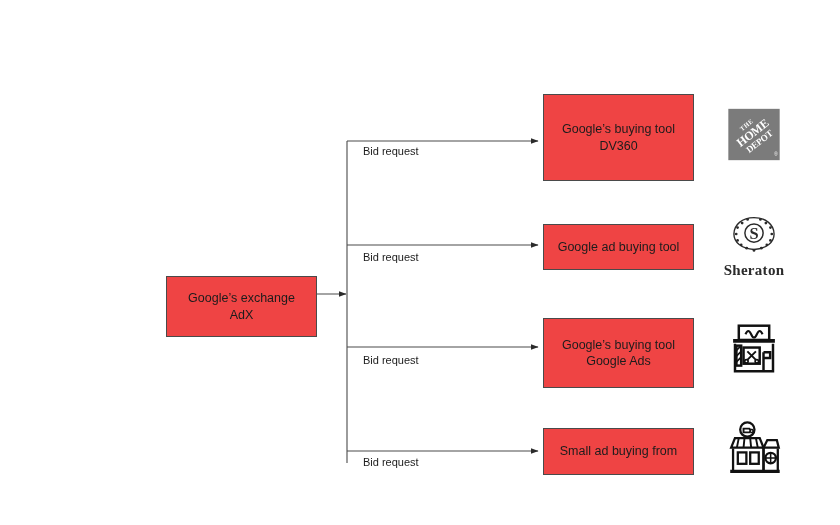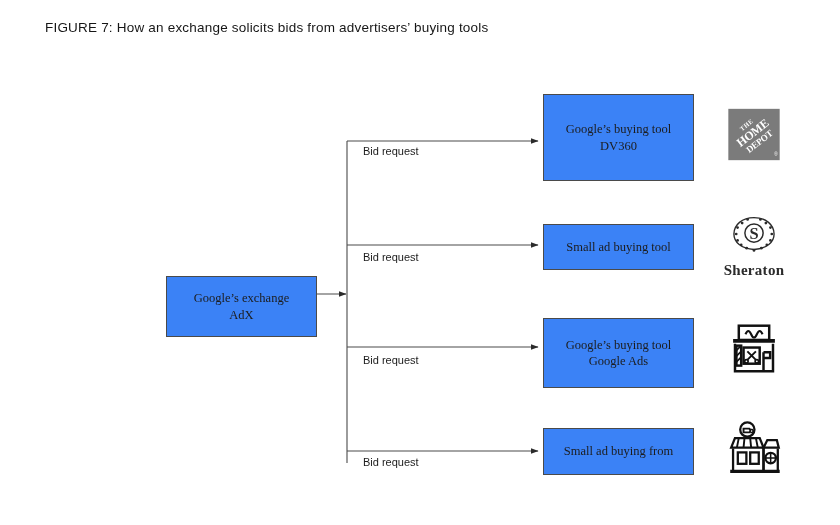--- a/index.html
+++ b/index.html
@@ -27,30 +27,29 @@
     top: 20px;
     font-size: 13.5px;
     letter-spacing: 0.2px;
     color: #161616;
     white-space: nowrap;
   }
   .node-box {
     position: absolute;
     box-sizing: border-box;
     border: 1px solid #4a4a4a;
-    background: #3b82f6;
+    background: #ef4444;
     display: flex;
     align-items: center;
     justify-content: center;
     text-align: center;
     font-size: 12.5px;
     line-height: 1.32;
     color: #1c1c1c;
     padding: 2px 6px;
-    font-family: Liberation Serif, serif;
   }
   .node-label { white-space: pre-line; }
 
   
   .edge-label {
     position: absolute;
     font-size: 11px;
     color: #1c1c1c;
     text-align: left;
     white-space: nowrap;
@@ -79,21 +78,20 @@
     width: 840px;
     height: 525px;
     overflow: visible;
   }
 </style>
 </head>
 <body>
 
 <div id="figure-root">
 
-  <div class="caption">FIGURE 7: How an exchange solicits bids from advertisers’ buying tools</div>
 
   <svg class="wires" viewBox="0 0 840 525" xmlns="http://www.w3.org/2000/svg">
     <defs>
       <marker id="arrowhead" markerWidth="8" markerHeight="8" refX="7.4" refY="3" orient="auto" markerUnits="userSpaceOnUse">
         <path d="M0,0 L8,3 L0,6 z" fill="#2b2b2b"></path>
       </marker>
     </defs>
 
     <line x1="277" y1="294" x2="346" y2="294" stroke="#4a4a4a" stroke-width="1.1" marker-end="url(#arrowhead)"></line>
 
@@ -117,21 +115,21 @@
   <div class="edge-label" style="left:363px; top:251px; width:160px;">Bid request</div>
   <div class="edge-label" style="left:363px; top:354px; width:160px;">Bid request</div>
   <div class="edge-label" style="left:363px; top:456px; width:160px;">Bid request</div>
 
   <div class="node-box" style="left:543px; top:94px; width:151px; height:87px;">
     <span class="node-label">Google’s buying tool
 DV360</span>
   </div>
 
   <div class="node-box" style="left:543px; top:224px; width:151px; height:46px;">
-    <span class="node-label">Small ad buying tool</span>
+    <span class="node-label">Google ad buying tool</span>
   </div>
 
   <div class="node-box" style="left:543px; top:318px; width:151px; height:70px;">
     <span class="node-label">Google’s buying tool
 Google Ads</span>
   </div>
 
   <div class="node-box" style="left:543px; top:428px; width:151px; height:47px;">
     <span class="node-label">Small ad buying from</span>
   </div>

